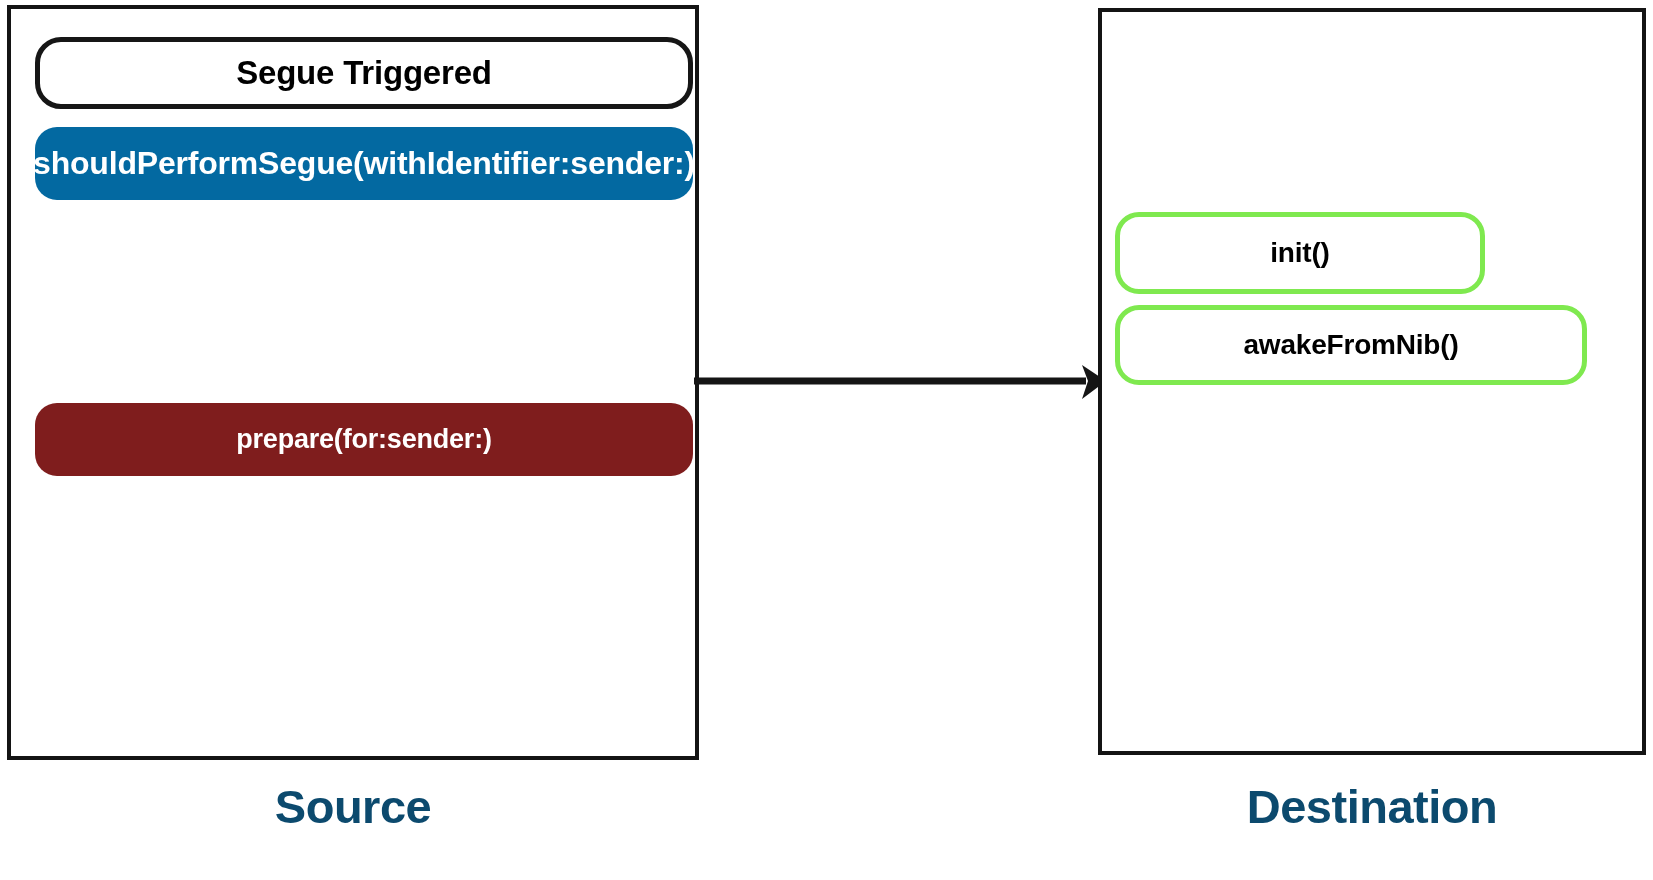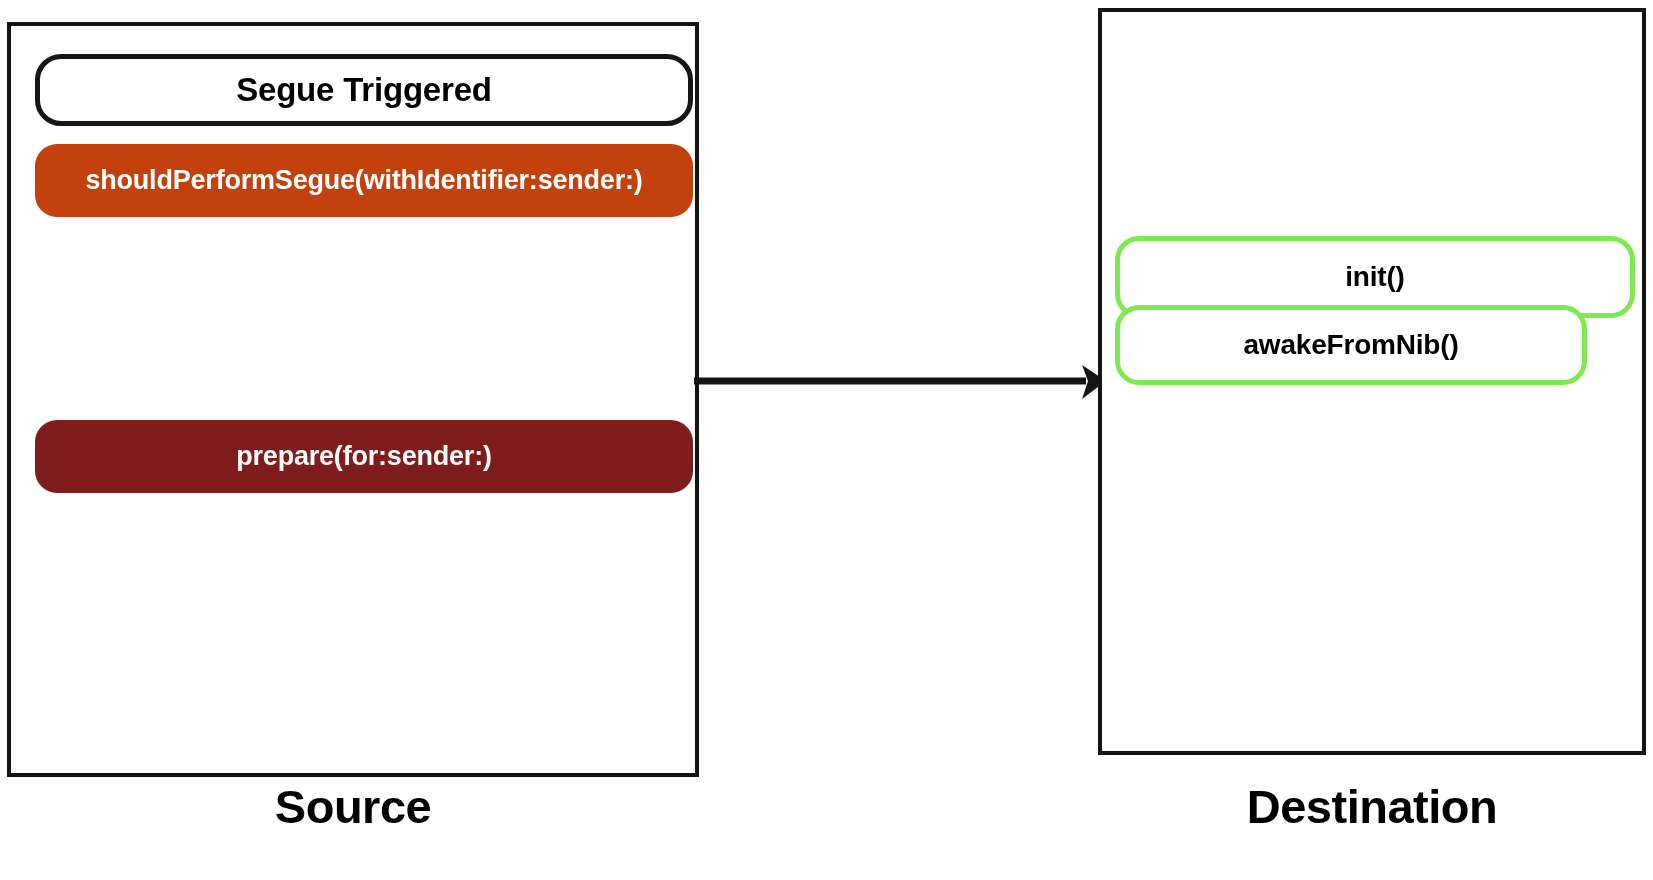--- a/index.html
+++ b/index.html
@@ -18,38 +18,38 @@
 
   
   .panel {
     position: absolute;
     background: #ffffff;
     border: 4px solid #141414;
     box-sizing: border-box;
   }
   #source-panel {
     left: 7px;
-    top: 22px;
+    top: 5px;
     width: 692px;
     height: 755px;
   }
   #destination-panel {
     left: 1098px;
     top: 8px;
     width: 548px;
     height: 747px;
   }
 
   
   .panel-caption {
     position: absolute;
     font-size: 47px;
     font-weight: 900;
     letter-spacing: -0.5px;
-    color: #000000;
+    color: #0c4a6e;
     text-align: center;
     white-space: nowrap;
   }
   #source-caption {
     left: 7px;
     top: 779px;
     width: 692px;
   }
   #destination-caption {
     left: 1098px;
@@ -83,24 +83,24 @@
     font-size: 33px;
     font-weight: 900;
   }
 
   
   #should-perform-segue-box {
     left: 24px;
     top: 118px;
     width: 658px;
     height: 73px;
-    background: #c2410c;
+    background: #0369a1;
     border: none;
     color: #ffffff;
-    font-size: 27px;
+    font-size: 32px;
     font-weight: 800;
   }
 
   
   #prepare-box {
     left: 24px;
     top: 394px;
     width: 658px;
     height: 73px;
     background: #7f1d1d;
@@ -115,23 +115,22 @@
     background: #ffffff;
     border: 5px solid #7fe94f;
     color: #000000;
     font-size: 28px;
     font-weight: 900;
     border-radius: 24px;
   }
   #init-box {
     left: 1115px;
     top: 212px;
-    width: 520px;
+    width: 370px;
     height: 82px;
-    margin-top: 24px;
   }
   #awake-from-nib-box {
     left: 1115px;
     top: 305px;
     width: 472px;
     height: 80px;
   }
 
   
   #segue-arrow {

